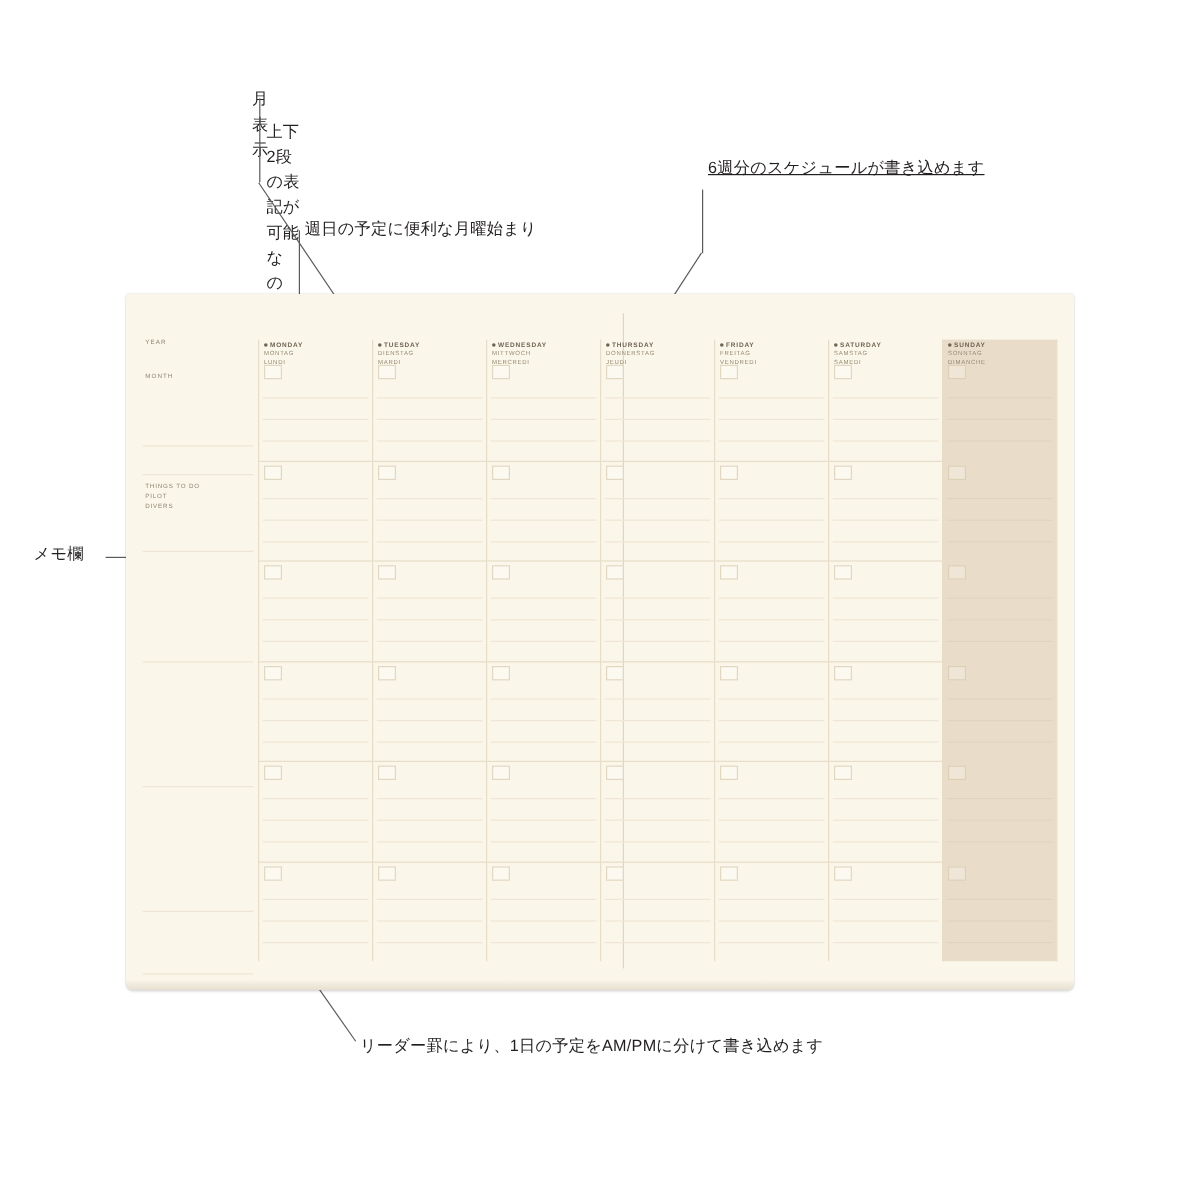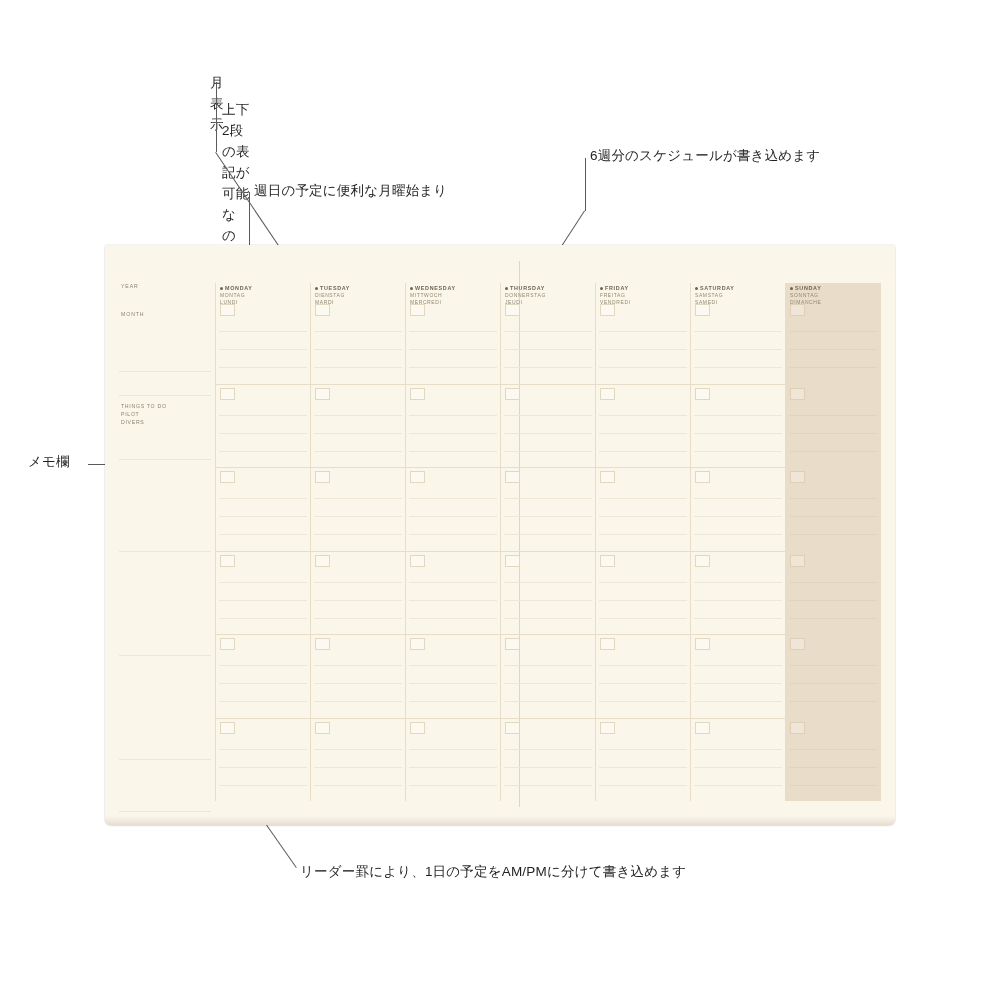--- a/index.html
+++ b/index.html
@@ -197,21 +197,21 @@
 <body>
 
 <div class="callout">
   <div style="position:absolute;left:210px;top:73px;">月表示</div>
   <div style="position:absolute;left:222px;top:100px;">上下2段の表記が可能なので、
 月をまたいだ使い方ができます。</div>
 </div>
 
 <div class="callout" style="left:254px;top:181px;">週日の予定に便利な月曜始まり</div>
 
-<div class="callout" style="left:590px;top:146px;">6週分のスケジュールが書き込めます</div>
+<div class="callout" style="left:590px;top:130px;text-decoration:underline;">6週分のスケジュールが書き込めます</div>
 
 <div class="callout" style="left:28px;top:452px;">メモ欄</div>
 
 <div class="callout" style="left:300px;top:862px;">リーダー罫により、1日の予定をAM/PMに分けて書き込めます</div>
 
 <div class="leader v" style="left:216px;top:82px;height:70px;"></div>
 <div class="diag" style="left:216px;top:152px;width:198px;transform:rotate(56deg);"></div>
 <div class="dot" style="left:163px;top:333px;"></div>
 
 <div class="leader v" style="left:249px;top:192px;height:84px;"></div>

